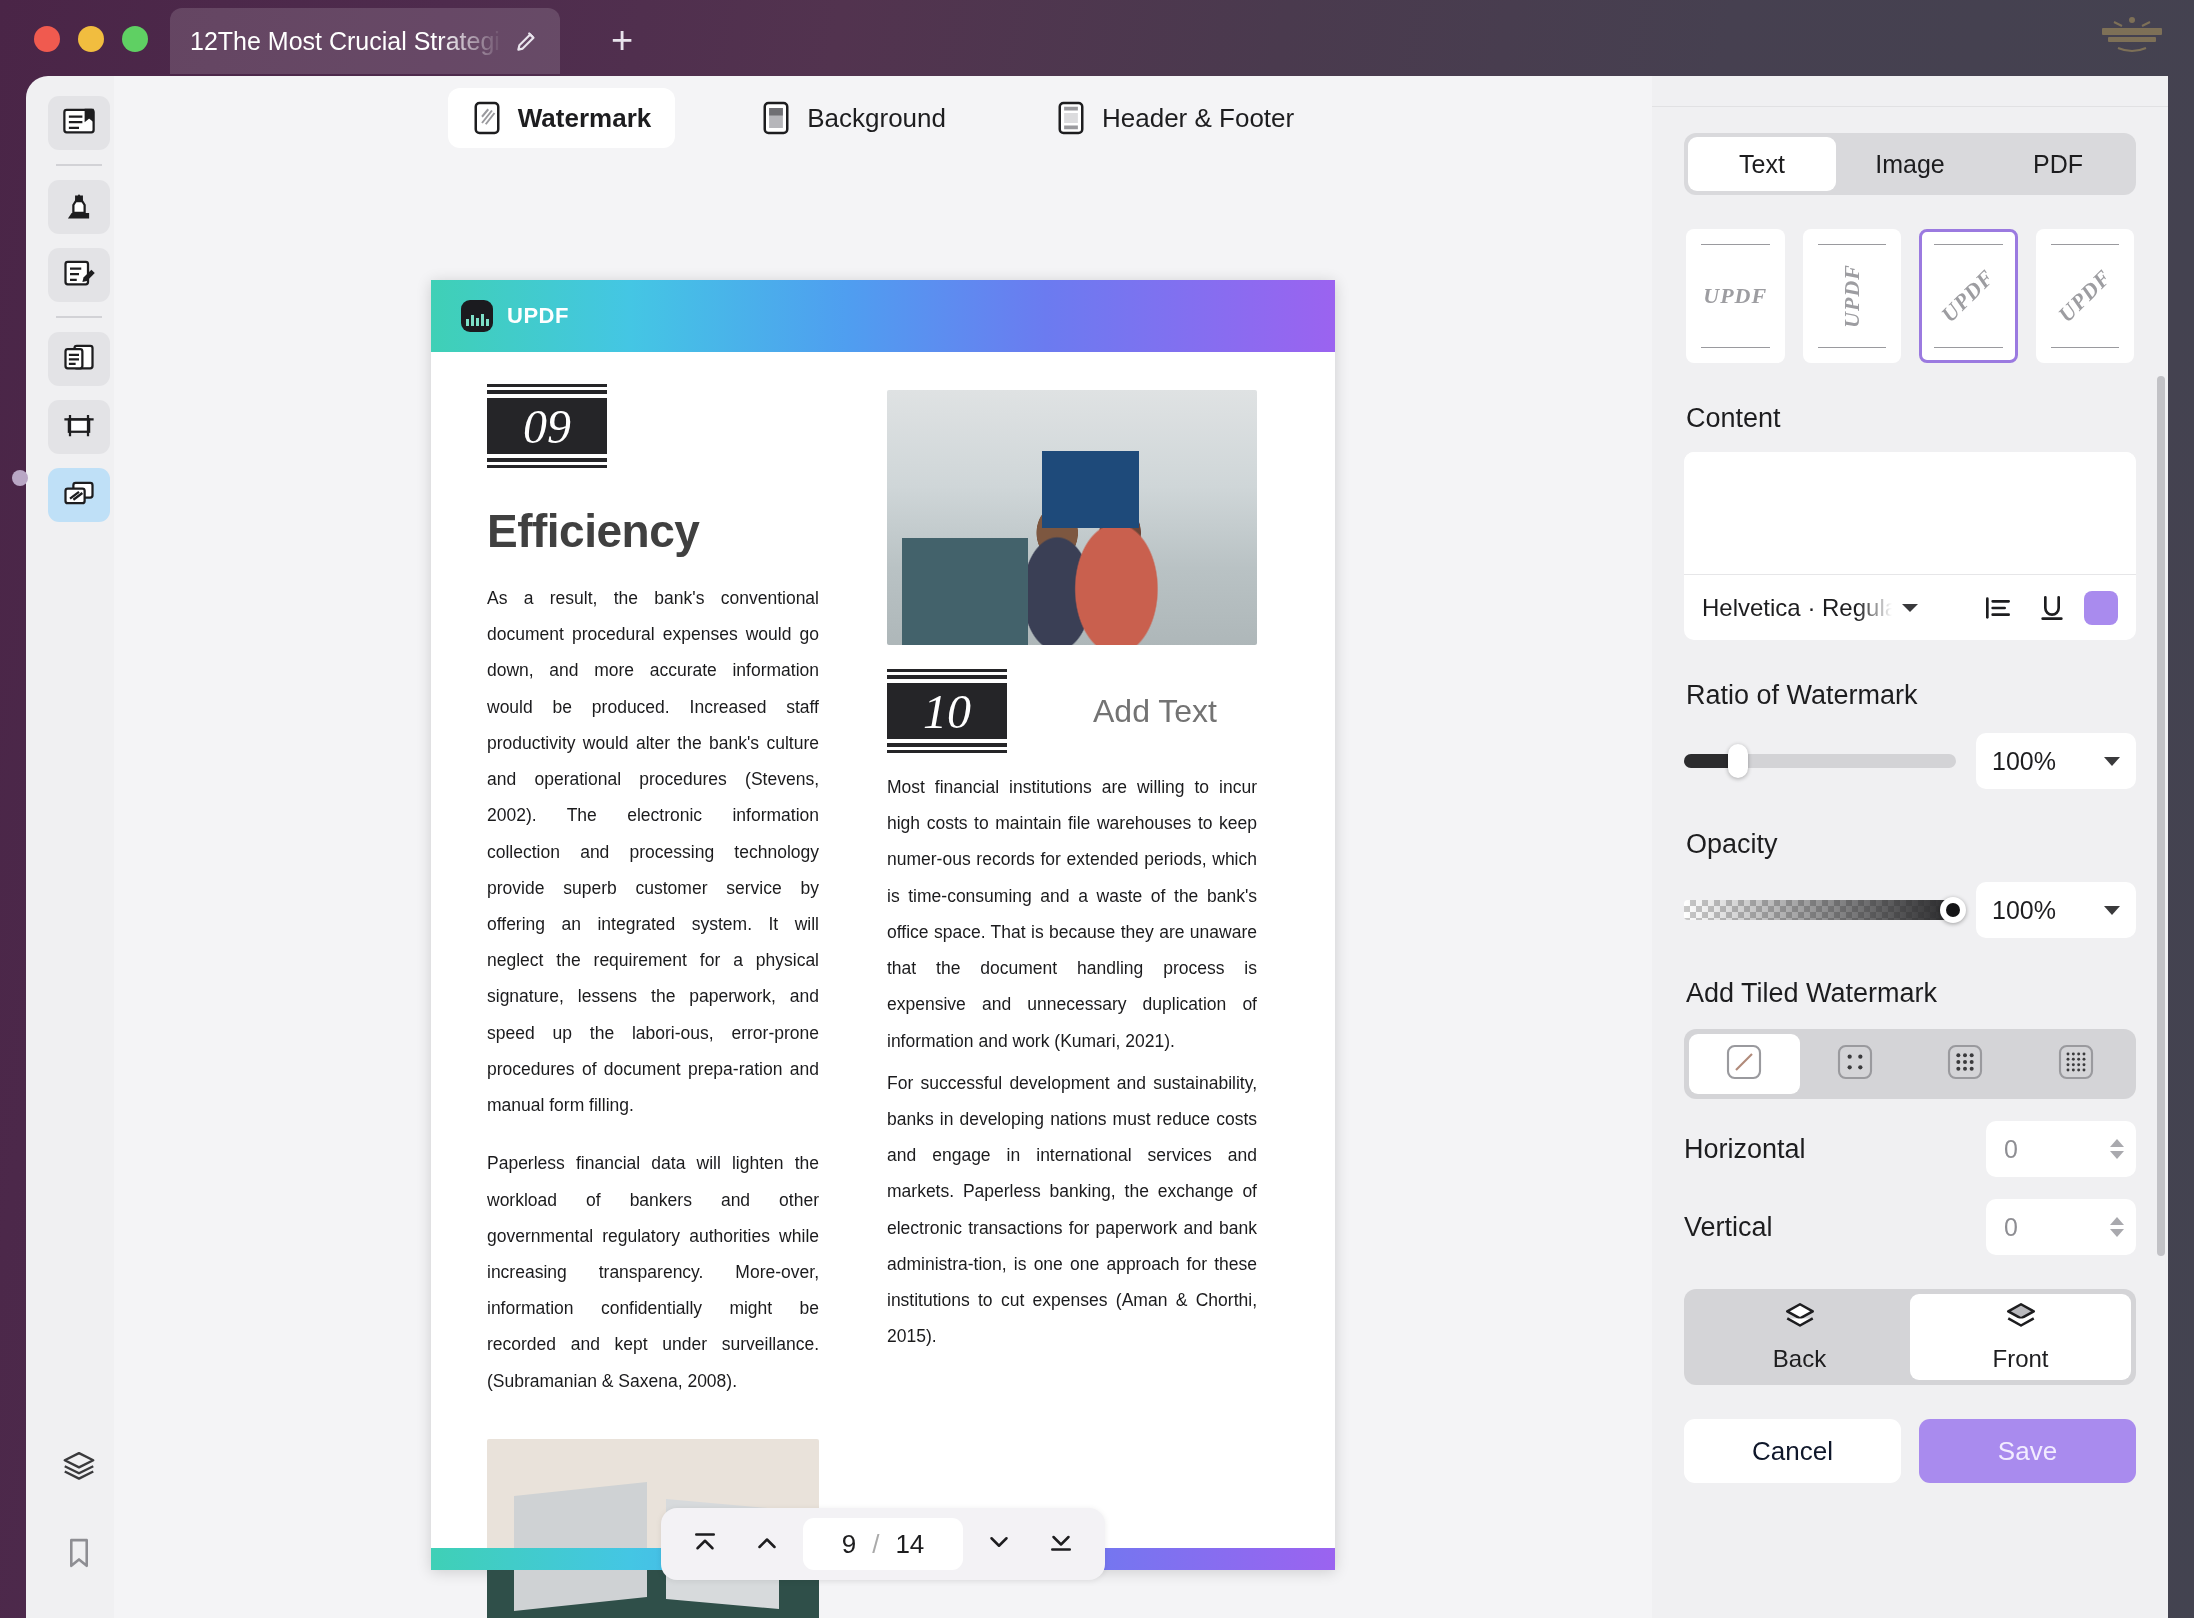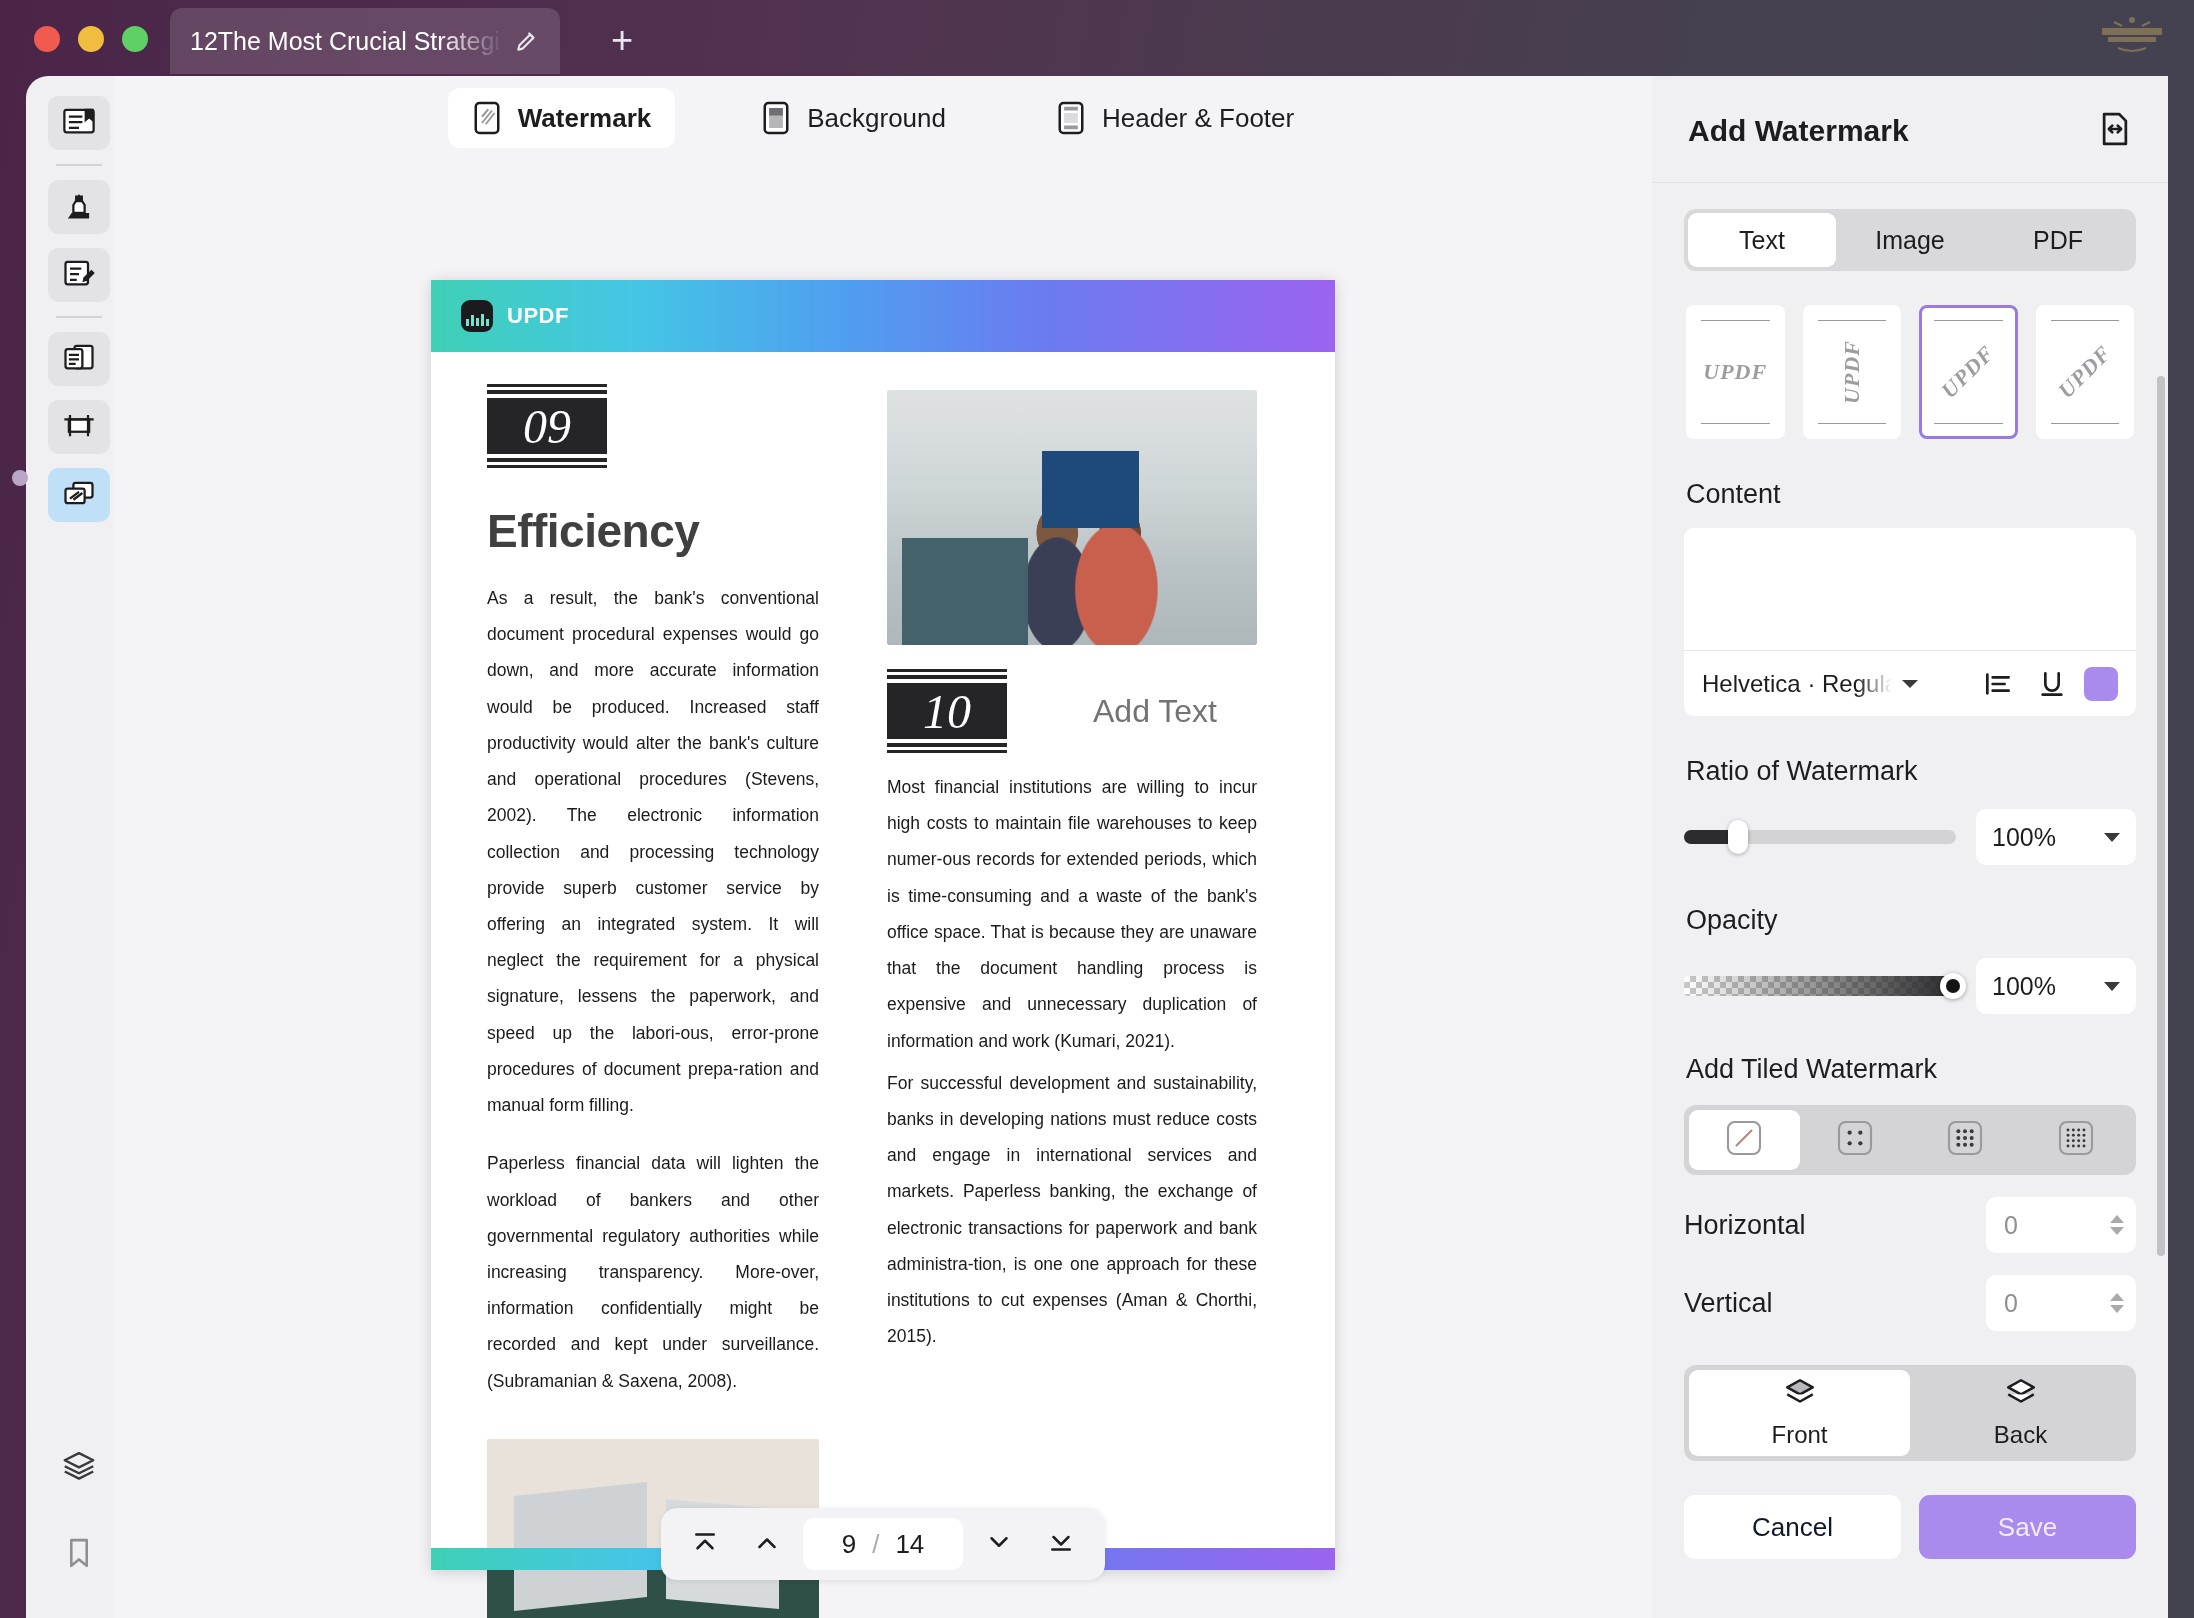--- a/index.html
+++ b/index.html
@@ -546,30 +546,20 @@
             <path d="M6 8l6 6 6-6"></path>
               <path d="M5 18h14"></path>
           </svg>
         </span>
       </div>
     </div>
   </div>
 
   <div id="panel">
 
-    <div id="panel-head">
-      <span id="panel-title">Add Watermark</span>
-      <span>
-        <svg viewBox="0 0 24 28" width="34" height="38" fill="none" stroke="#1d1d1f" stroke-width="2" stroke-linecap="round" stroke-linejoin="round">
-          <path d="M4 3h11l5 5v17H4z"></path>
-            <path d="M8 14h8"></path>
-            <path d="M10 11.5L7.5 14l2.5 2.5M14 11.5l2.5 2.5-2.5 2.5"></path>
-        </svg>
-      </span>
-    </div>
     <div id="panel-divider"></div>
 
     <div class="seg">
       <div class="seg-item on">Text</div>
       <div class="seg-item">Image</div>
       <div class="seg-item">PDF</div>
     </div>
 
     <div id="presets">
       <div class="preset">
@@ -728,38 +718,38 @@
       <span class="stepper">
         <span>0</span>
         <span class="arrows">
           <span class="ar-up"></span>
           <span class="ar-dn"></span>
         </span>
       </span>
     </div>
 
     <div id="fb-seg">
+      <div class="fb-item">
+        <span>
+          <svg viewBox="0 0 24 22" width="34" height="32" fill="none" stroke="#1d1d1f" stroke-width="1.8" stroke-linejoin="round">
+            <path d="M12 2l9 5-9 5-9-5z" fill="#fff"></path>
+              <path d="M3 12l9 5 9-5" fill="#fff"></path>
+          </svg>
+        </span>
+        <span>Back</span>
+      </div>
       <div class="fb-item on">
         <span>
           <svg viewBox="0 0 24 22" width="34" height="32" fill="none" stroke="#1d1d1f" stroke-width="1.8" stroke-linejoin="round">
             <path d="M12 2l9 5-9 5-9-5z" fill="#b9b9bd"></path>
               <path d="M3 12l9 5 9-5" fill="#fff"></path>
           </svg>
         </span>
         <span>Front</span>
       </div>
-      <div class="fb-item">
-        <span>
-          <svg viewBox="0 0 24 22" width="34" height="32" fill="none" stroke="#1d1d1f" stroke-width="1.8" stroke-linejoin="round">
-            <path d="M12 2l9 5-9 5-9-5z" fill="#fff"></path>
-              <path d="M3 12l9 5 9-5" fill="#fff"></path>
-          </svg>
-        </span>
-        <span>Back</span>
-      </div>
     </div>
 
     <div id="panel-actions">
       <div class="act-btn" id="cancel-btn">Cancel</div>
       <div class="act-btn" id="save-btn">Save</div>
     </div>
 
     <div id="panel-scroll"></div>
   </div>
 </div>

